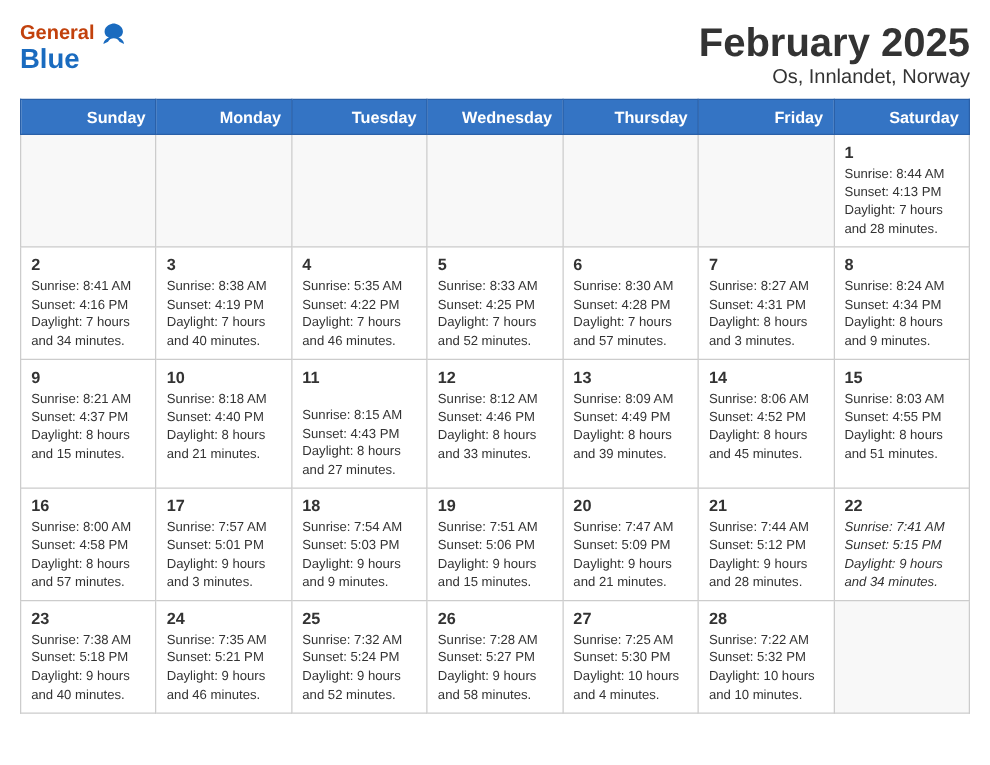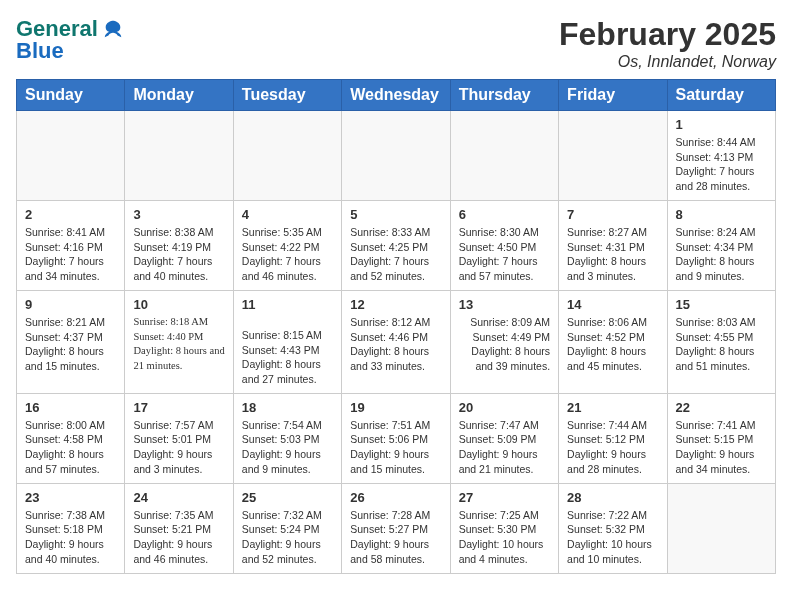--- a/index.html
+++ b/index.html
@@ -26,34 +26,33 @@
     }
     .title-block h1 {
       font-size: 32px;
       font-weight: bold;
       color: #333;
     }
     .title-block h2 {
       font-size: 16px;
       font-weight: normal;
       color: #333;
-      font-style: italic;
     }
     .calendar {
       width: 100%;
       border-collapse: collapse;
       border: 1px solid #ccc;
     }
     .calendar th {
       background: #3474c4;
       color: #fff;
-      font-size: 16px;
+      font-size: 13px;
       font-weight: bold;
       padding: 6px 8px;
-      text-align: left;
+      text-align: right;
       border: 1px solid #2a60a8;
     }
     .calendar td {
       vertical-align: top;
       padding: 6px 8px;
       border: 1px solid #ccc;
       width: calc(100% / 7);
       font-size: 11px;
       color: #333;
       background: #fff;
@@ -74,21 +73,21 @@
       color: #333;
       line-height: 1.4;
     }
   </style>
 </head>
 <body>
 
 <div class="header">
   <div class="logo">
     <div style="display:flex;align-items:center;gap:2px;">
-      <span style="font-size:22px;font-weight:bold;color:#0f766e;">General</span>
+      <span style="font-size:16px;font-weight:bold;color:#c2410c;">General</span>
       <svg width="22" height="22" viewBox="0 0 24 24" style="margin-left:2px;">
         <path d="M12 3 C14 3 20 5 20 10 C20 13 18 15 16 15 C18 16 21 18 21 21 L17 19 C16 17 14 16 12 16 C10 16 8 17 7 19 L3 21 C3 18 6 16 8 15 C6 15 4 13 4 10 C4 5 10 3 12 3Z" fill="#1a6bbf"></path>
       </svg>
     </div>
     <span style="font-size:22px;font-weight:bold;color:#1a6bbf;margin-top:-4px;">Blue</span>
   </div>
   <div class="title-block">
     <h1>February 2025</h1>
     <h2>Os, Innlandet, Norway</h2>
   </div>
@@ -142,21 +141,21 @@
         </td>
         <td>
           <span class="day-number">5</span>
           <div class="day-info" style="white-space: pre-line;">Sunrise: 8:33 AM
 Sunset: 4:25 PM
 Daylight: 7 hours and 52 minutes.</div>
         </td>
         <td>
           <span class="day-number">6</span>
           <div class="day-info" style="white-space: pre-line;">Sunrise: 8:30 AM
-Sunset: 4:50 PM
+Sunset: 4:28 PM
 Daylight: 7 hours and 57 minutes.</div>
         </td>
         <td>
           <span class="day-number">7</span>
           <div class="day-info" style="white-space: pre-line;">Sunrise: 8:27 AM
 Sunset: 4:31 PM
 Daylight: 8 hours and 3 minutes.</div>
         </td>
         <td>
           <span class="day-number">8</span>
@@ -167,39 +166,39 @@
       </tr>
       <tr>
         <td>
           <span class="day-number">9</span>
           <div class="day-info" style="white-space: pre-line;">Sunrise: 8:21 AM
 Sunset: 4:37 PM
 Daylight: 8 hours and 15 minutes.</div>
         </td>
         <td>
           <span class="day-number">10</span>
-          <div class="day-info" style="white-space: pre-line; font-family: Liberation Serif, serif;">Sunrise: 8:18 AM
+          <div class="day-info" style="white-space: pre-line;">Sunrise: 8:18 AM
 Sunset: 4:40 PM
 Daylight: 8 hours and 21 minutes.</div>
         </td>
         <td>
           <span class="day-number">11</span>
           <div class="day-info" style="white-space: pre-line; margin-top: 16px;">Sunrise: 8:15 AM
 Sunset: 4:43 PM
 Daylight: 8 hours and 27 minutes.</div>
         </td>
         <td>
           <span class="day-number">12</span>
           <div class="day-info" style="white-space: pre-line;">Sunrise: 8:12 AM
 Sunset: 4:46 PM
 Daylight: 8 hours and 33 minutes.</div>
         </td>
         <td>
           <span class="day-number">13</span>
-          <div class="day-info" style="white-space: pre-line; text-align: right;">Sunrise: 8:09 AM
+          <div class="day-info" style="white-space: pre-line;">Sunrise: 8:09 AM
 Sunset: 4:49 PM
 Daylight: 8 hours and 39 minutes.</div>
         </td>
         <td>
           <span class="day-number">14</span>
           <div class="day-info" style="white-space: pre-line;">Sunrise: 8:06 AM
 Sunset: 4:52 PM
 Daylight: 8 hours and 45 minutes.</div>
         </td>
         <td>
@@ -241,21 +240,21 @@
 Daylight: 9 hours and 21 minutes.</div>
         </td>
         <td>
           <span class="day-number">21</span>
           <div class="day-info" style="white-space: pre-line;">Sunrise: 7:44 AM
 Sunset: 5:12 PM
 Daylight: 9 hours and 28 minutes.</div>
         </td>
         <td>
           <span class="day-number">22</span>
-          <div class="day-info" style="white-space: pre-line;">Sunrise: 7:41 AM
+          <div class="day-info" style="white-space: pre-line; font-style: italic;">Sunrise: 7:41 AM
 Sunset: 5:15 PM
 Daylight: 9 hours and 34 minutes.</div>
         </td>
       </tr>
       <tr>
         <td>
           <span class="day-number">23</span>
           <div class="day-info" style="white-space: pre-line;">Sunrise: 7:38 AM
 Sunset: 5:18 PM
 Daylight: 9 hours and 40 minutes.</div>

